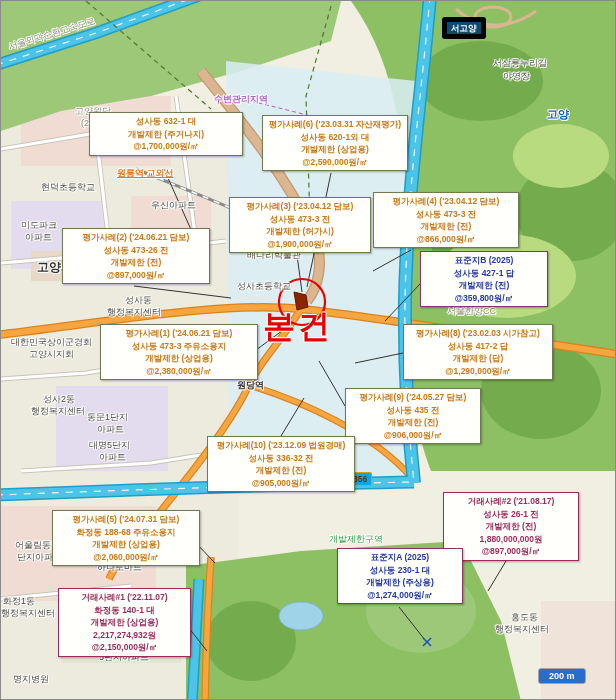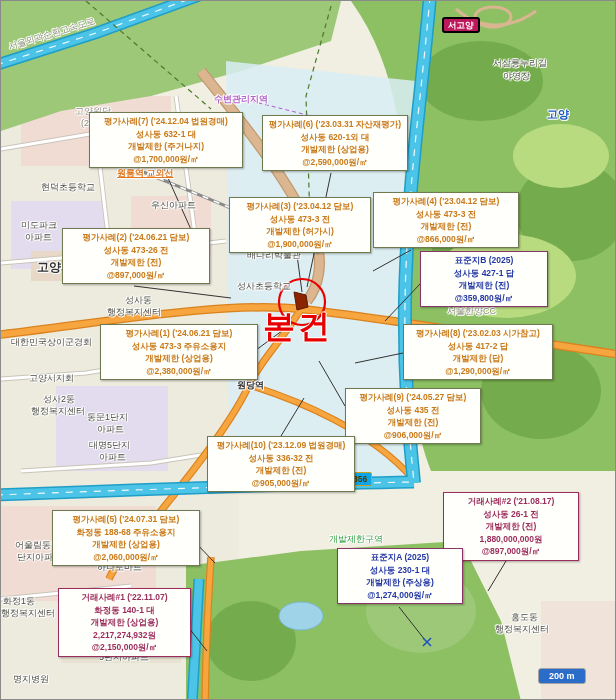--- a/index.html
+++ b/index.html
@@ -13,21 +13,21 @@
   .maplabel.orange{color:#e0781e;font-weight:bold;text-decoration:underline;}
   .maplabel.green{color:#2f9e40;}
   .maplabel.blue{color:#1856c0;font-weight:bold;font-size:11px;}
   .maplabel.city{color:#2f2f2f;font-weight:bold;font-size:12px;}
   .maplabel.station{color:#333;font-weight:bold;}
   .callout{position:absolute;z-index:40;background:#fffffb;border:1.6px solid #6e7a50;
     font-size:8.5px;line-height:12.6px;font-weight:bold;text-align:center;padding:2px 2px;
     box-shadow:1px 1px 2px rgba(0,0,0,.3);}
   .callout .cl{white-space:nowrap;}
   .badge{position:absolute;z-index:30;font-size:8.5px;font-weight:bold;border-radius:3px;padding:0 4px;line-height:12px;}
-  .badge-green{background:#be185d;color:#fff;border:2px solid #000000;}
+  .badge-green{background:#0c4a6e;color:#fff;border:5px solid #000000;}
   .badge-yellow{background:#0ea5e9;color:#4a3a00;border:1px solid #c8a020;border-radius:2px;}
   #subject-label{position:absolute;z-index:50;font-size:32px;font-weight:bold;letter-spacing:3px;
     text-shadow:-1px 0 #fff,1px 0 #fff,0 -1px #fff,0 1px #fff;}
   #scalebar{position:absolute;z-index:45;left:537px;top:667px;background:#2b6cc8;border:1px solid #a3a3a3;
     border-radius:3px;color:#fff;font-size:9px;font-weight:bold;padding:1px 10px;line-height:12px;}
 </style>
 </head>
 <body>
 
 <div id="stage">
@@ -147,21 +147,20 @@
     <polygon points="293,291 305,294 307,306 296,309" fill="#8b2500" stroke="#5a1a00"></polygon>
     <circle cx="301" cy="301" r="23" fill="none" stroke="#e80000" stroke-width="2.2"></circle>
   </svg>
 
   <div id="subject-label" style="left: 262px; top: 304px; color: rgb(232, 0, 0);">본건</div>
 
   <div id="scalebar">200 m</div>
 
   <div id="overlays">
       <div class="callout eval" style="left: 88px; top: 111px; width: 148px; border-color: rgb(110, 122, 80); color: rgb(201, 122, 26);">
-        <div class="cl">평가사례(7) ('24.12.04 법원경매)</div>
         <div class="cl">성사동 632-1 대</div>
         <div class="cl">개발제한 (주거나지)</div>
         <div class="cl">@1,700,000원/㎡</div>
       </div>
       <div class="callout eval" style="left: 261px; top: 114px; width: 140px; border-color: rgb(110, 122, 80); color: rgb(201, 122, 26);">
         <div class="cl">평가사례(6) ('23.03.31 자산재평가)</div>
         <div class="cl">성사동 620-1외 대</div>
         <div class="cl">개발제한 (상업용)</div>
         <div class="cl">@2,590,000원/㎡</div>
       </div>
@@ -250,21 +249,21 @@
       <span class="maplabel dark" style="left: 40px; top: 180px;">현덕초등학교</span>
       <span class="maplabel dark" style="left: 150px; top: 198px;">우신아파트</span>
       <span class="maplabel dark" style="left: 20px; top: 218px;">미도파크</span>
       <span class="maplabel dark" style="left: 24px; top: 230px;">아파트</span>
       <span class="maplabel city" style="left: 36px; top: 258px;">고양시청</span>
       <span class="maplabel dark" style="left: 124px; top: 293px;">성사동</span>
       <span class="maplabel dark" style="left: 106px; top: 305px;">행정복지센터</span>
       <span class="maplabel dark" style="left: 246px; top: 248px;">배다리박물관</span>
       <span class="maplabel dark" style="left: 236px; top: 279px;">성사초등학교</span>
       <span class="maplabel dark" style="left: 10px; top: 335px;">대한민국상이군경회</span>
-      <span class="maplabel dark" style="left: 28px; top: 347px; margin-top: 24px;">고양시지회</span>
+      <span class="maplabel dark" style="left: 28px; top: 347px;">고양시지회</span>
       <span class="maplabel station" style="left: 236px; top: 378px;">원당역</span>
       <span class="maplabel green" style="left: 352px; top: 390px;">자연</span>
       <span class="maplabel dark" style="left: 42px; top: 392px;">성사2동</span>
       <span class="maplabel dark" style="left: 30px; top: 404px;">행정복지센터</span>
       <span class="maplabel dark" style="left: 86px; top: 410px;">동문1단지</span>
       <span class="maplabel dark" style="left: 96px; top: 422px;">아파트</span>
       <span class="maplabel dark" style="left: 88px; top: 438px;">대명5단지</span>
       <span class="maplabel dark" style="left: 98px; top: 450px;">아파트</span>
       <span class="maplabel gray" style="left: 446px; top: 304px;">서울한양CC</span>
       <span class="maplabel green" style="left: 328px; top: 532px;">개발제한구역</span>

